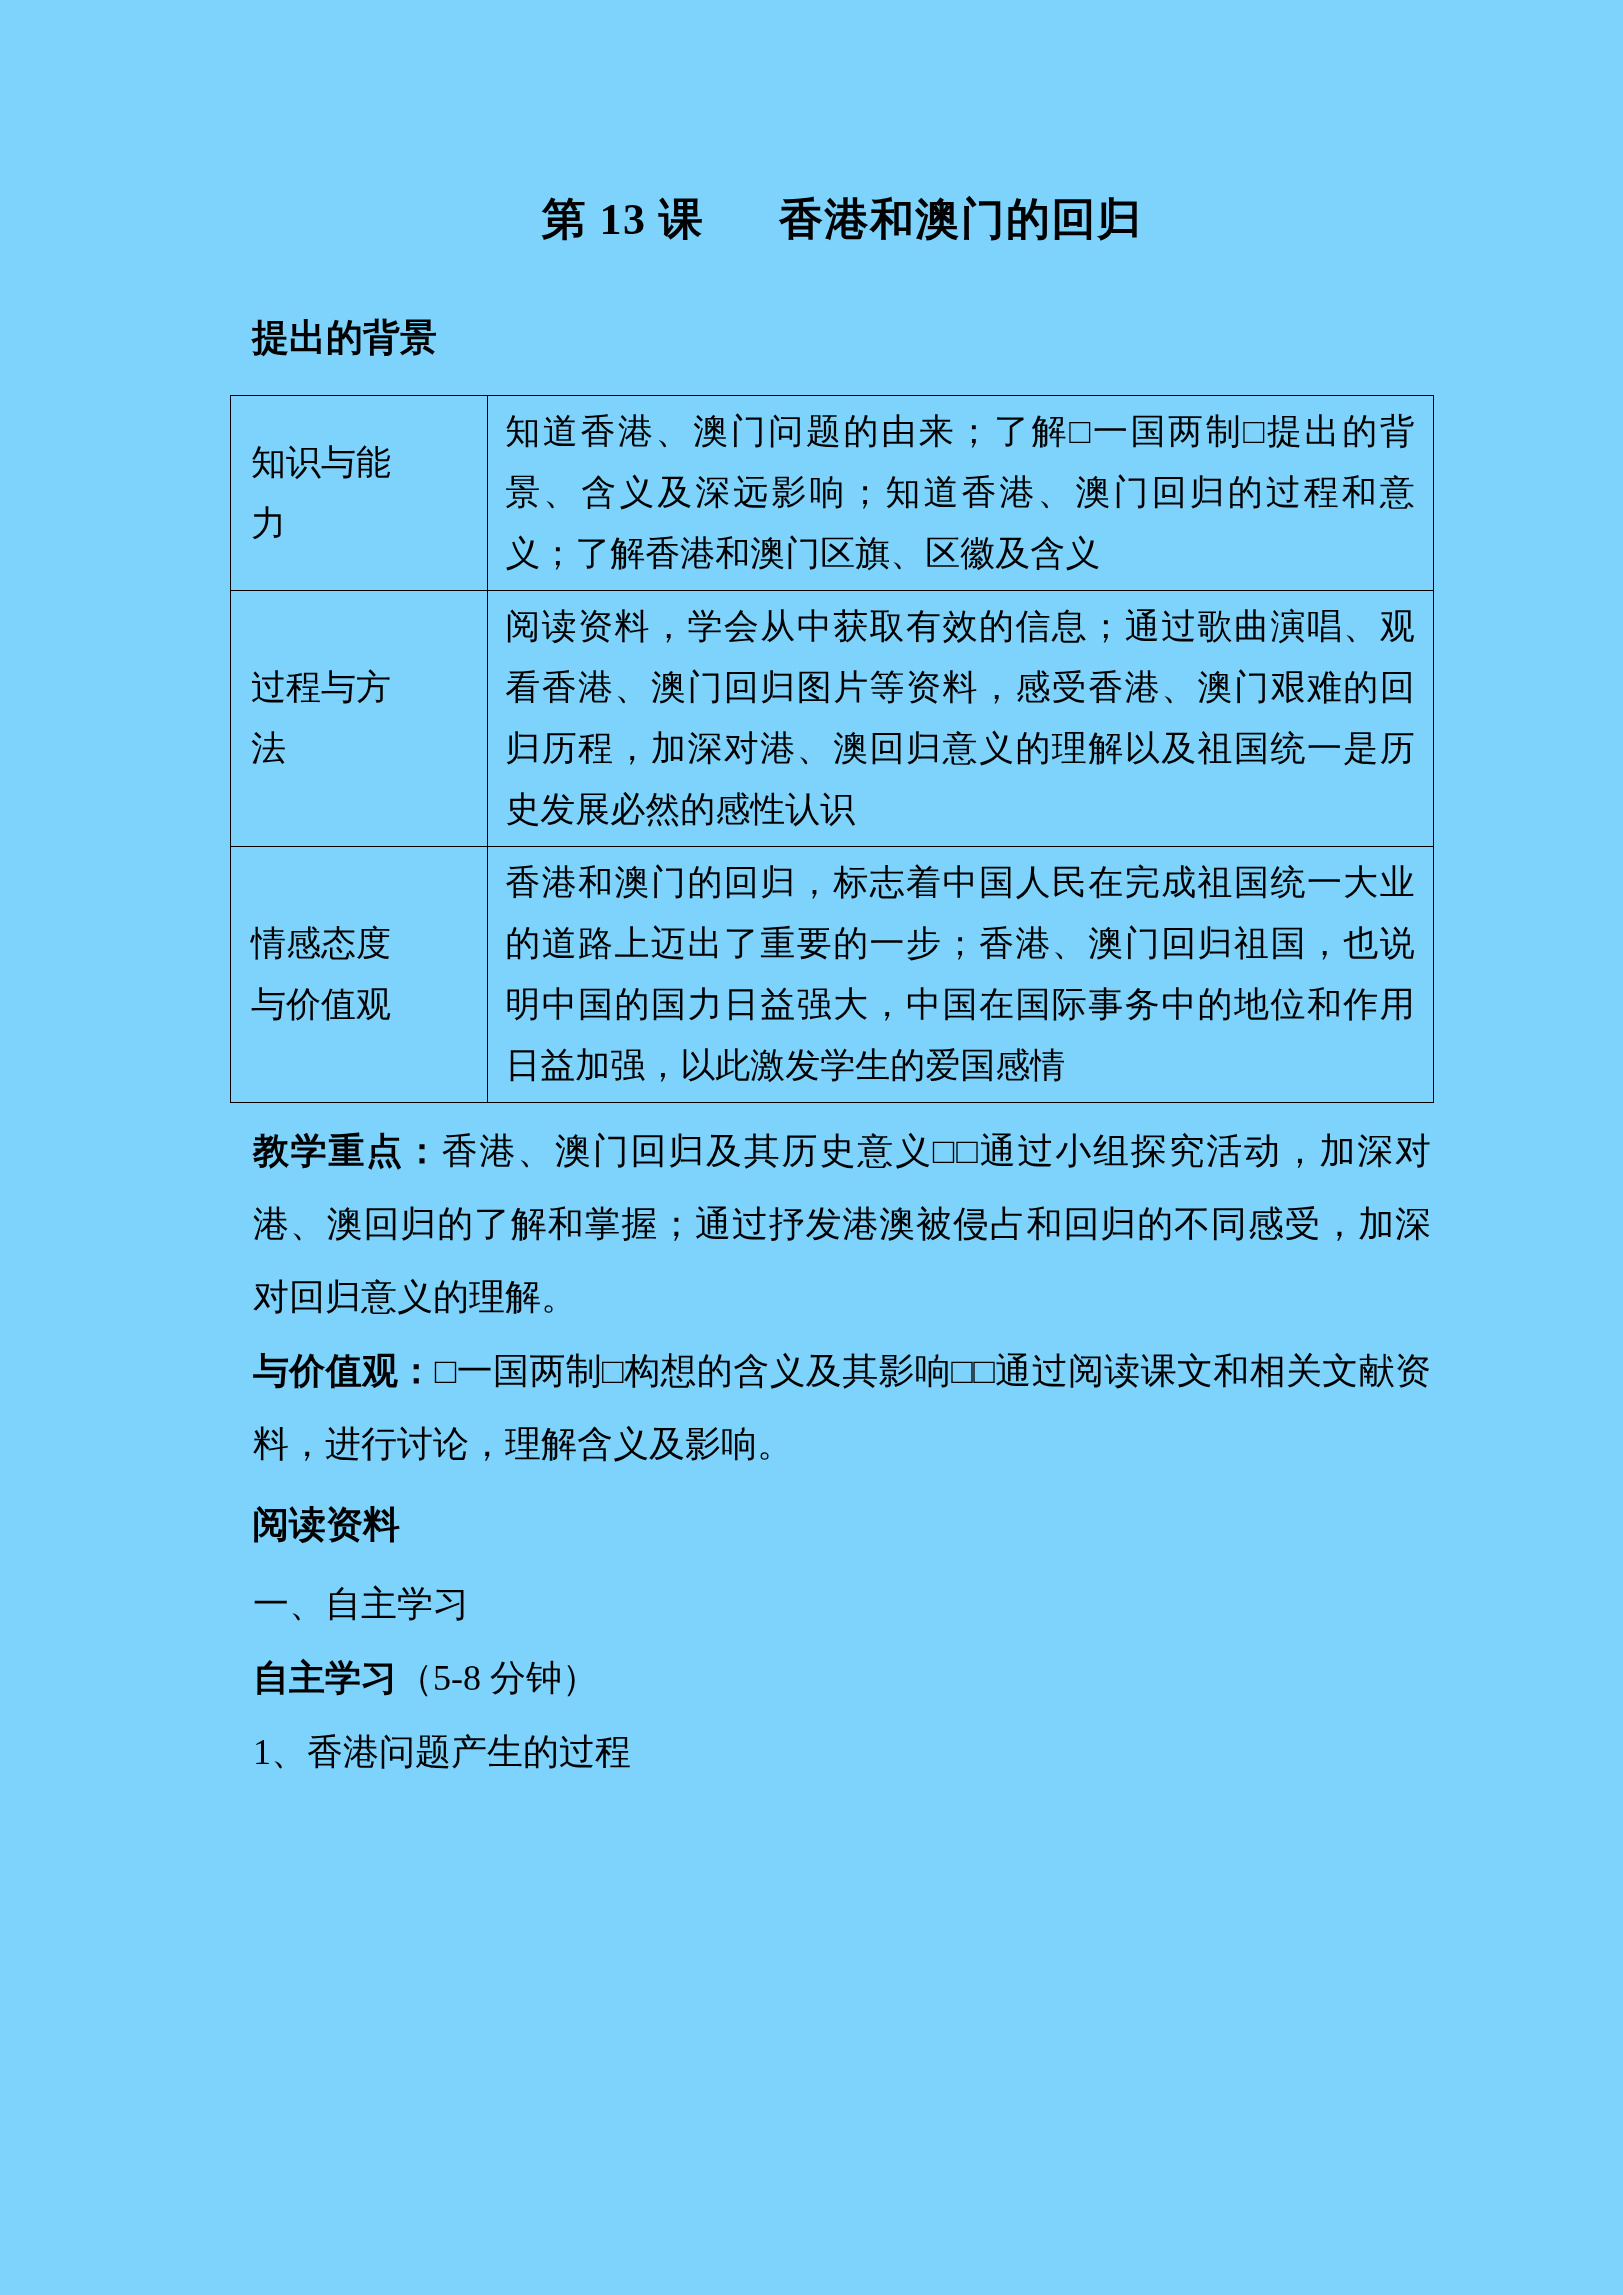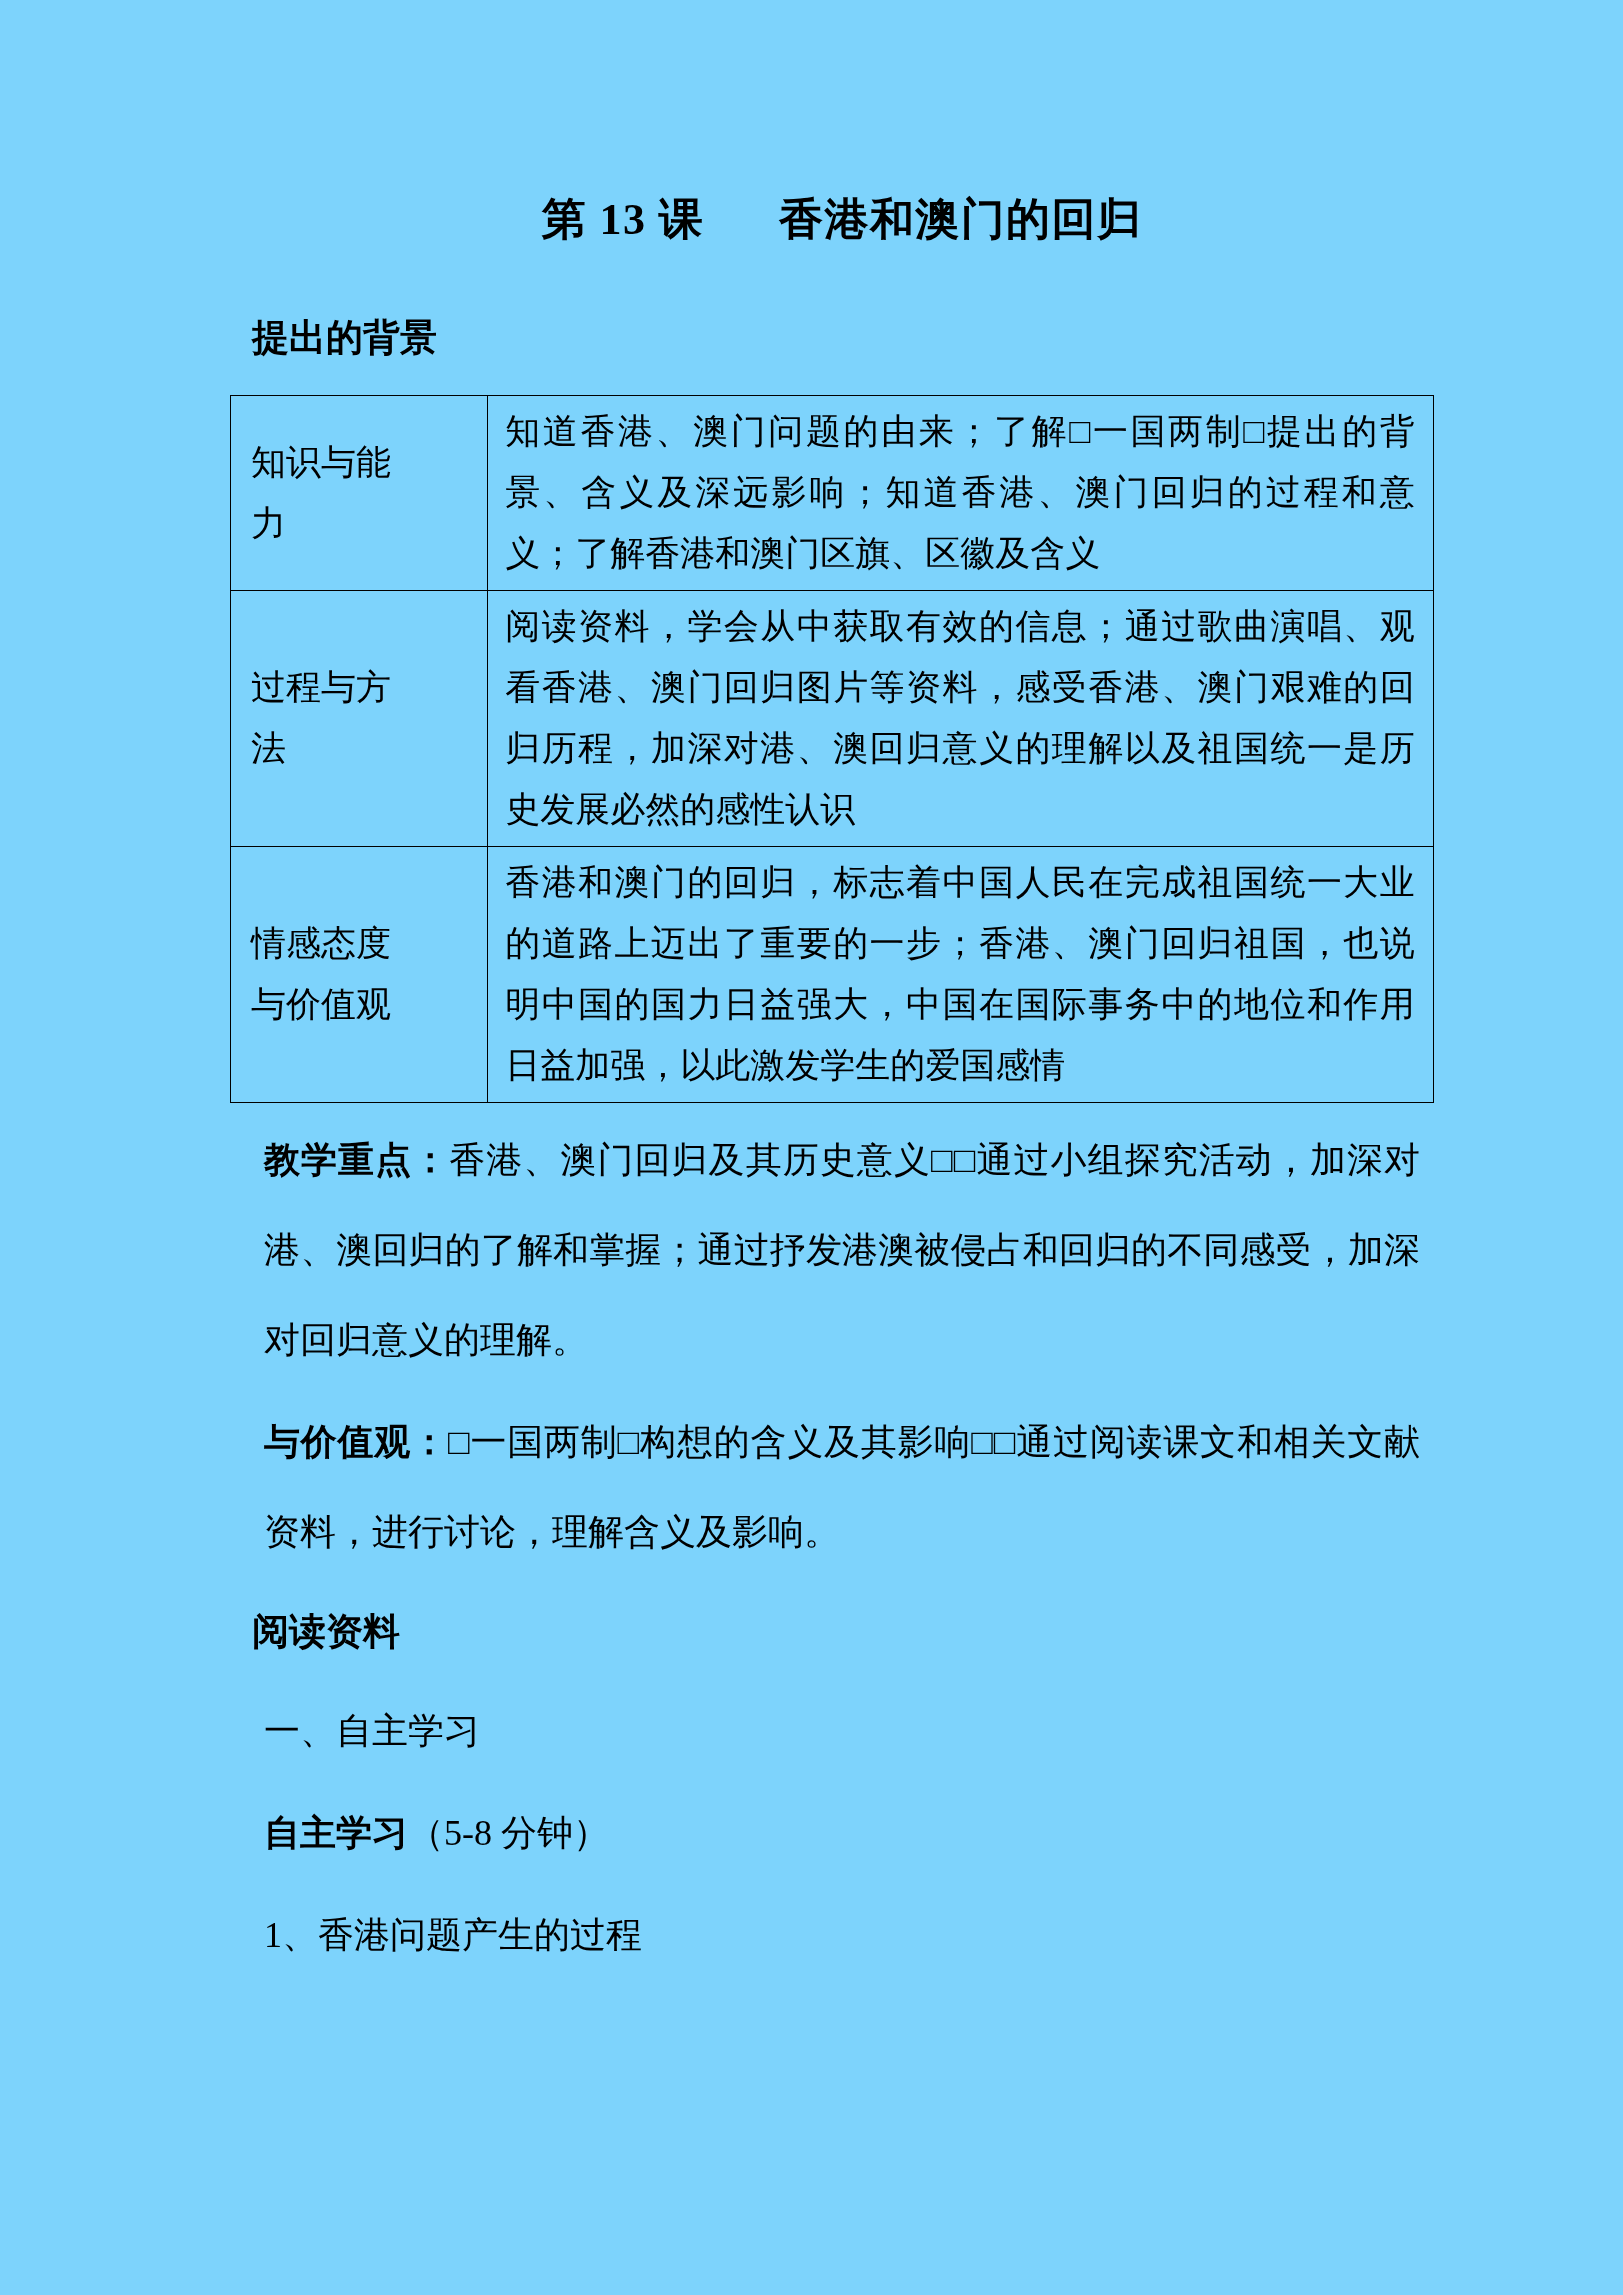--- a/index.html
+++ b/index.html
@@ -56,23 +56,23 @@
     padding: 5.5px 20.5px 5.5px 20.5px;
     text-align: left;
     white-space: pre-line;
     margin-top: 8px;
   }
   td.content-cell {
     padding: 5.5px 17.7px 5.5px 17.7px;
     text-align: justify;
   }
   .para {
-    margin: 12px;
+    margin: 1px;
     font-size: 36px;
-    line-height: 90px;
+    line-height: 73px;
     text-align: justify;
   }
   .para.first-after-table {
     margin-top: 12.3px;
   }
   .bold-label {
     font-weight: bold;
   }
 </style>
 </head>

